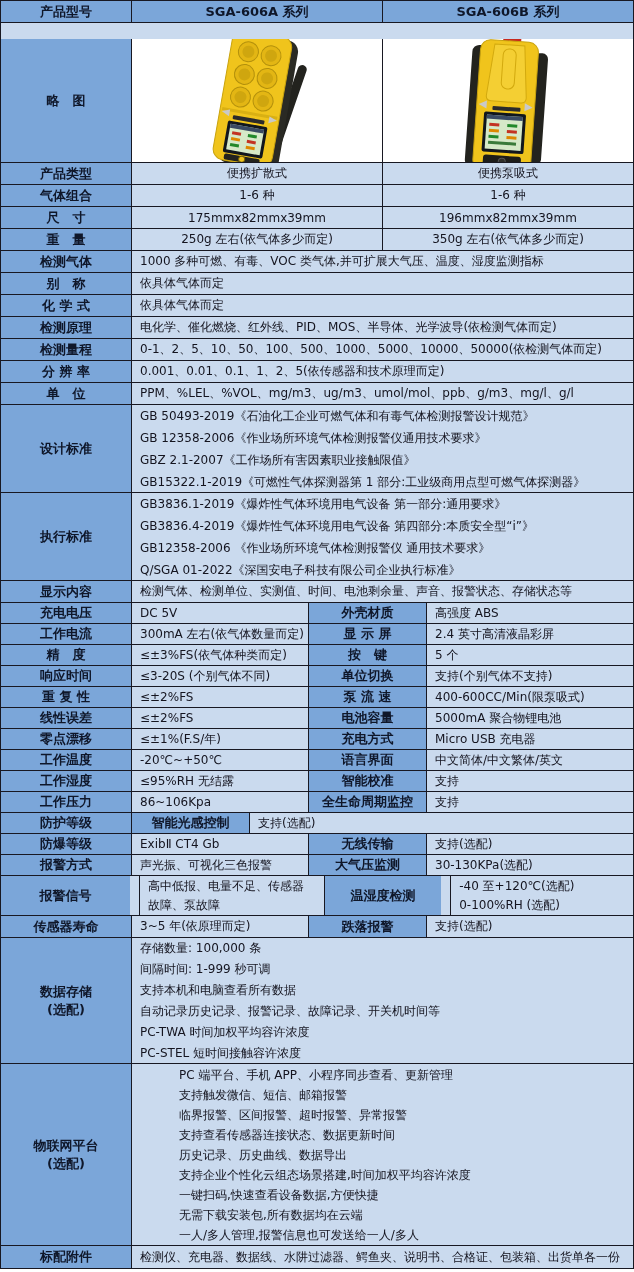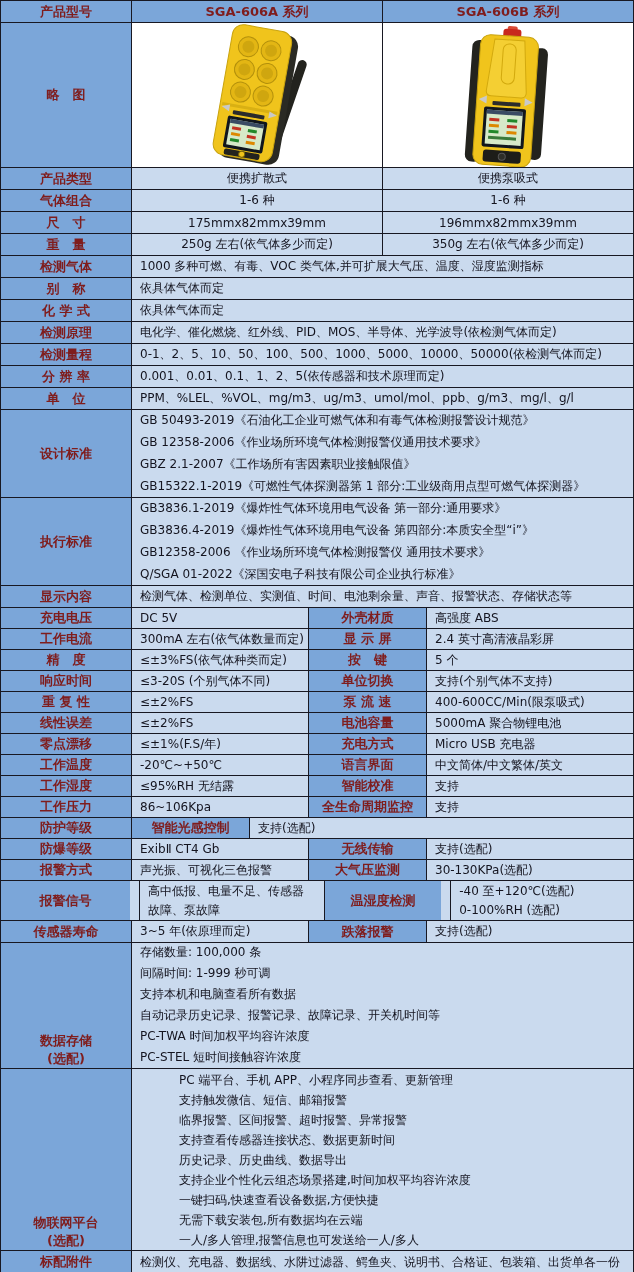--- a/index.html
+++ b/index.html
@@ -5,32 +5,32 @@
   * { box-sizing: border-box; margin: 0; padding: 0; }
   html,body { background:#ffffff; }
   body { width:634px; font-family:"DejaVu Sans","Liberation Sans",sans-serif; }
   .sheet { width:634px; border:1px solid #181822; background:#cadaee; }
   .r { display:flex; border-bottom:1px solid #181822; background:#cadaee; }
   .r:last-child { border-bottom:0; }
   .c { border-left:1px solid #181822; display:flex; align-items:center; min-width:0;
        color:#14141f; font-size:12px; overflow:hidden; }
   .c:first-child { border-left:0; }
   .hd { background:#7ba6d9; font-weight:bold; font-size:13px; justify-content:center;
-        text-align:center; color:#7f1d1d; }
+        text-align:center; color:#0f172a; }
   .c1 { width:130px; }
   .half { width:251px; justify-content:center; text-align:center; }
   .vfull { width:502px; padding:0 8px; }
   .v1 { width:177px; padding:0 8px; }
   .l2 { width:118px; }
   .v2 { width:184px; padding:0 8px; }
-  .colm { flex-direction:column; align-items:flex-start; justify-content:flex-end; }
+  .colm { flex-direction:column; align-items:flex-start; justify-content:center; }
   .colm.hd { align-items:center; }
   .photo { background:#ffffff; justify-content:center; padding:0; }
   .h22 { height:22px; } .h21 { height:21px; } .h40 { height:40px;gap:9px; }
-  .h88 { height:88px; } .h126 { height:126px; } .h145 { height:145px; }
+  .h88 { height:88px; } .h126 { height:126px; } .h145 { height:124px;margin-top:16px; }
   .h182 { height:182px; }
   .ln  { line-height:22px; white-space:nowrap; }
   .ln21{ line-height:21px; white-space:nowrap; }
   .ln20{ line-height:20px; white-space:nowrap;margin-left:39px; }
   .ln19{ line-height:19px; white-space:nowrap; }
   .nw { white-space:nowrap; }
   svg { display:block; }
 </style>
 </head>
 <body>

